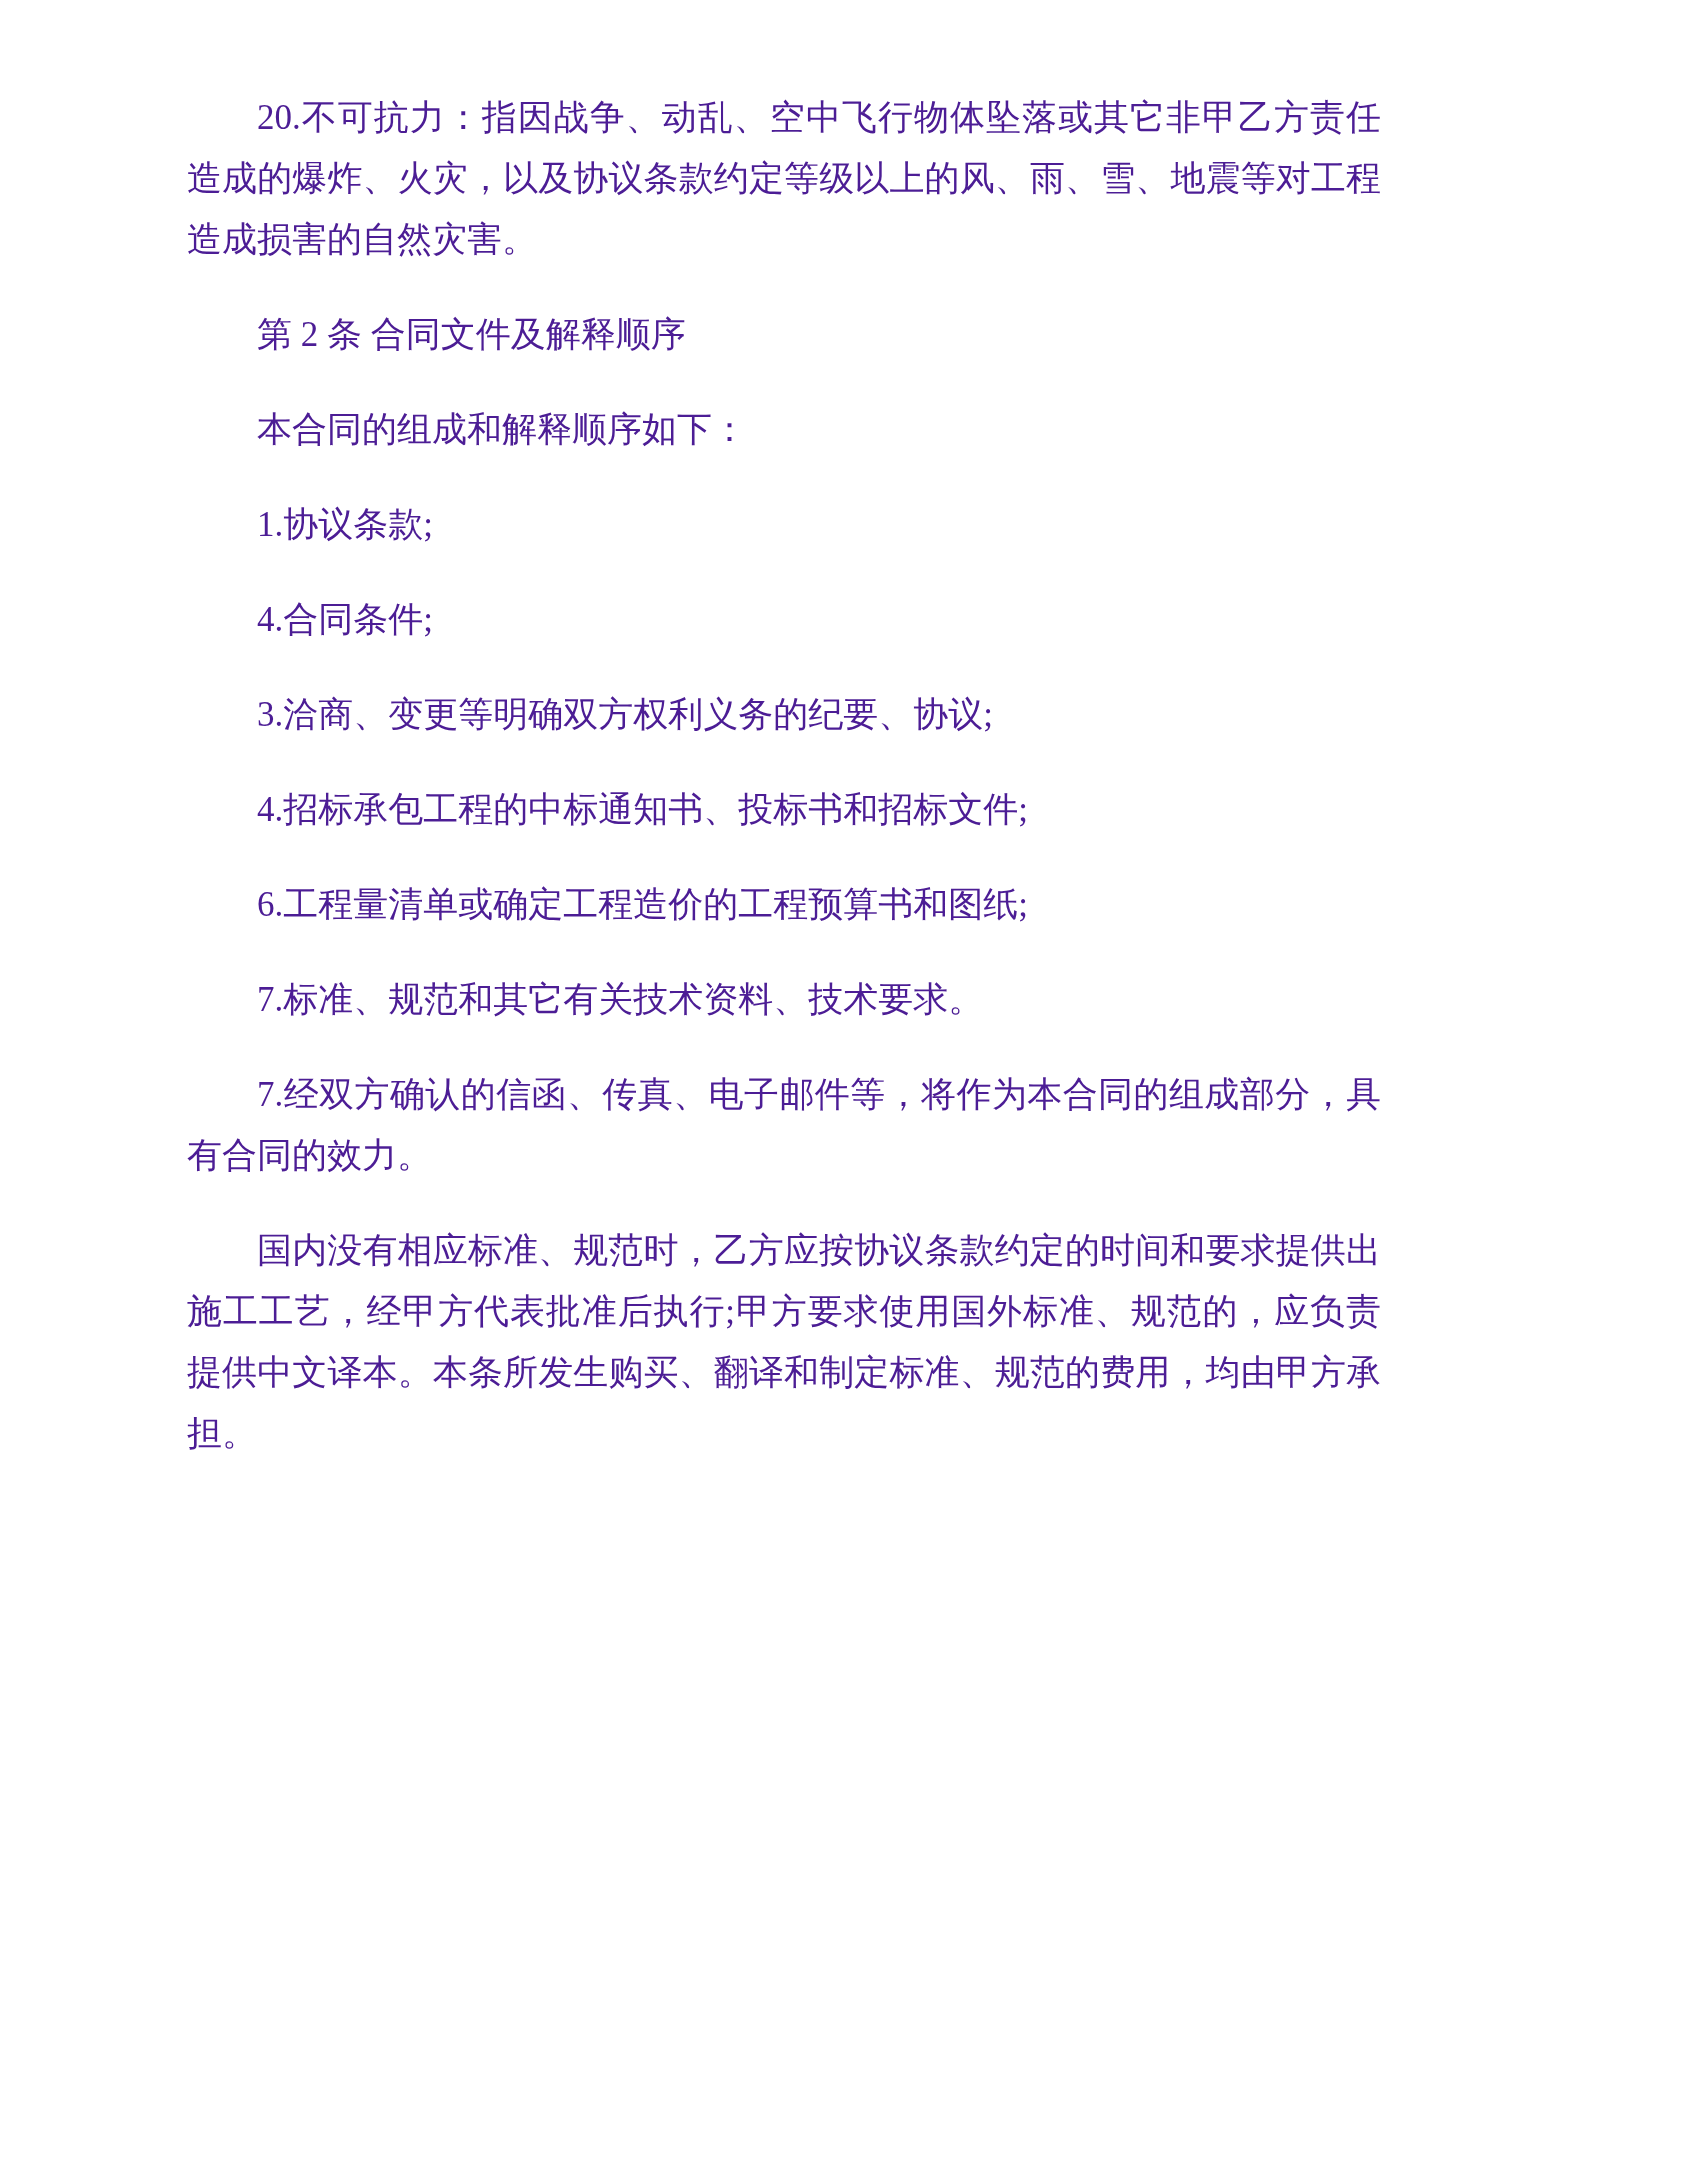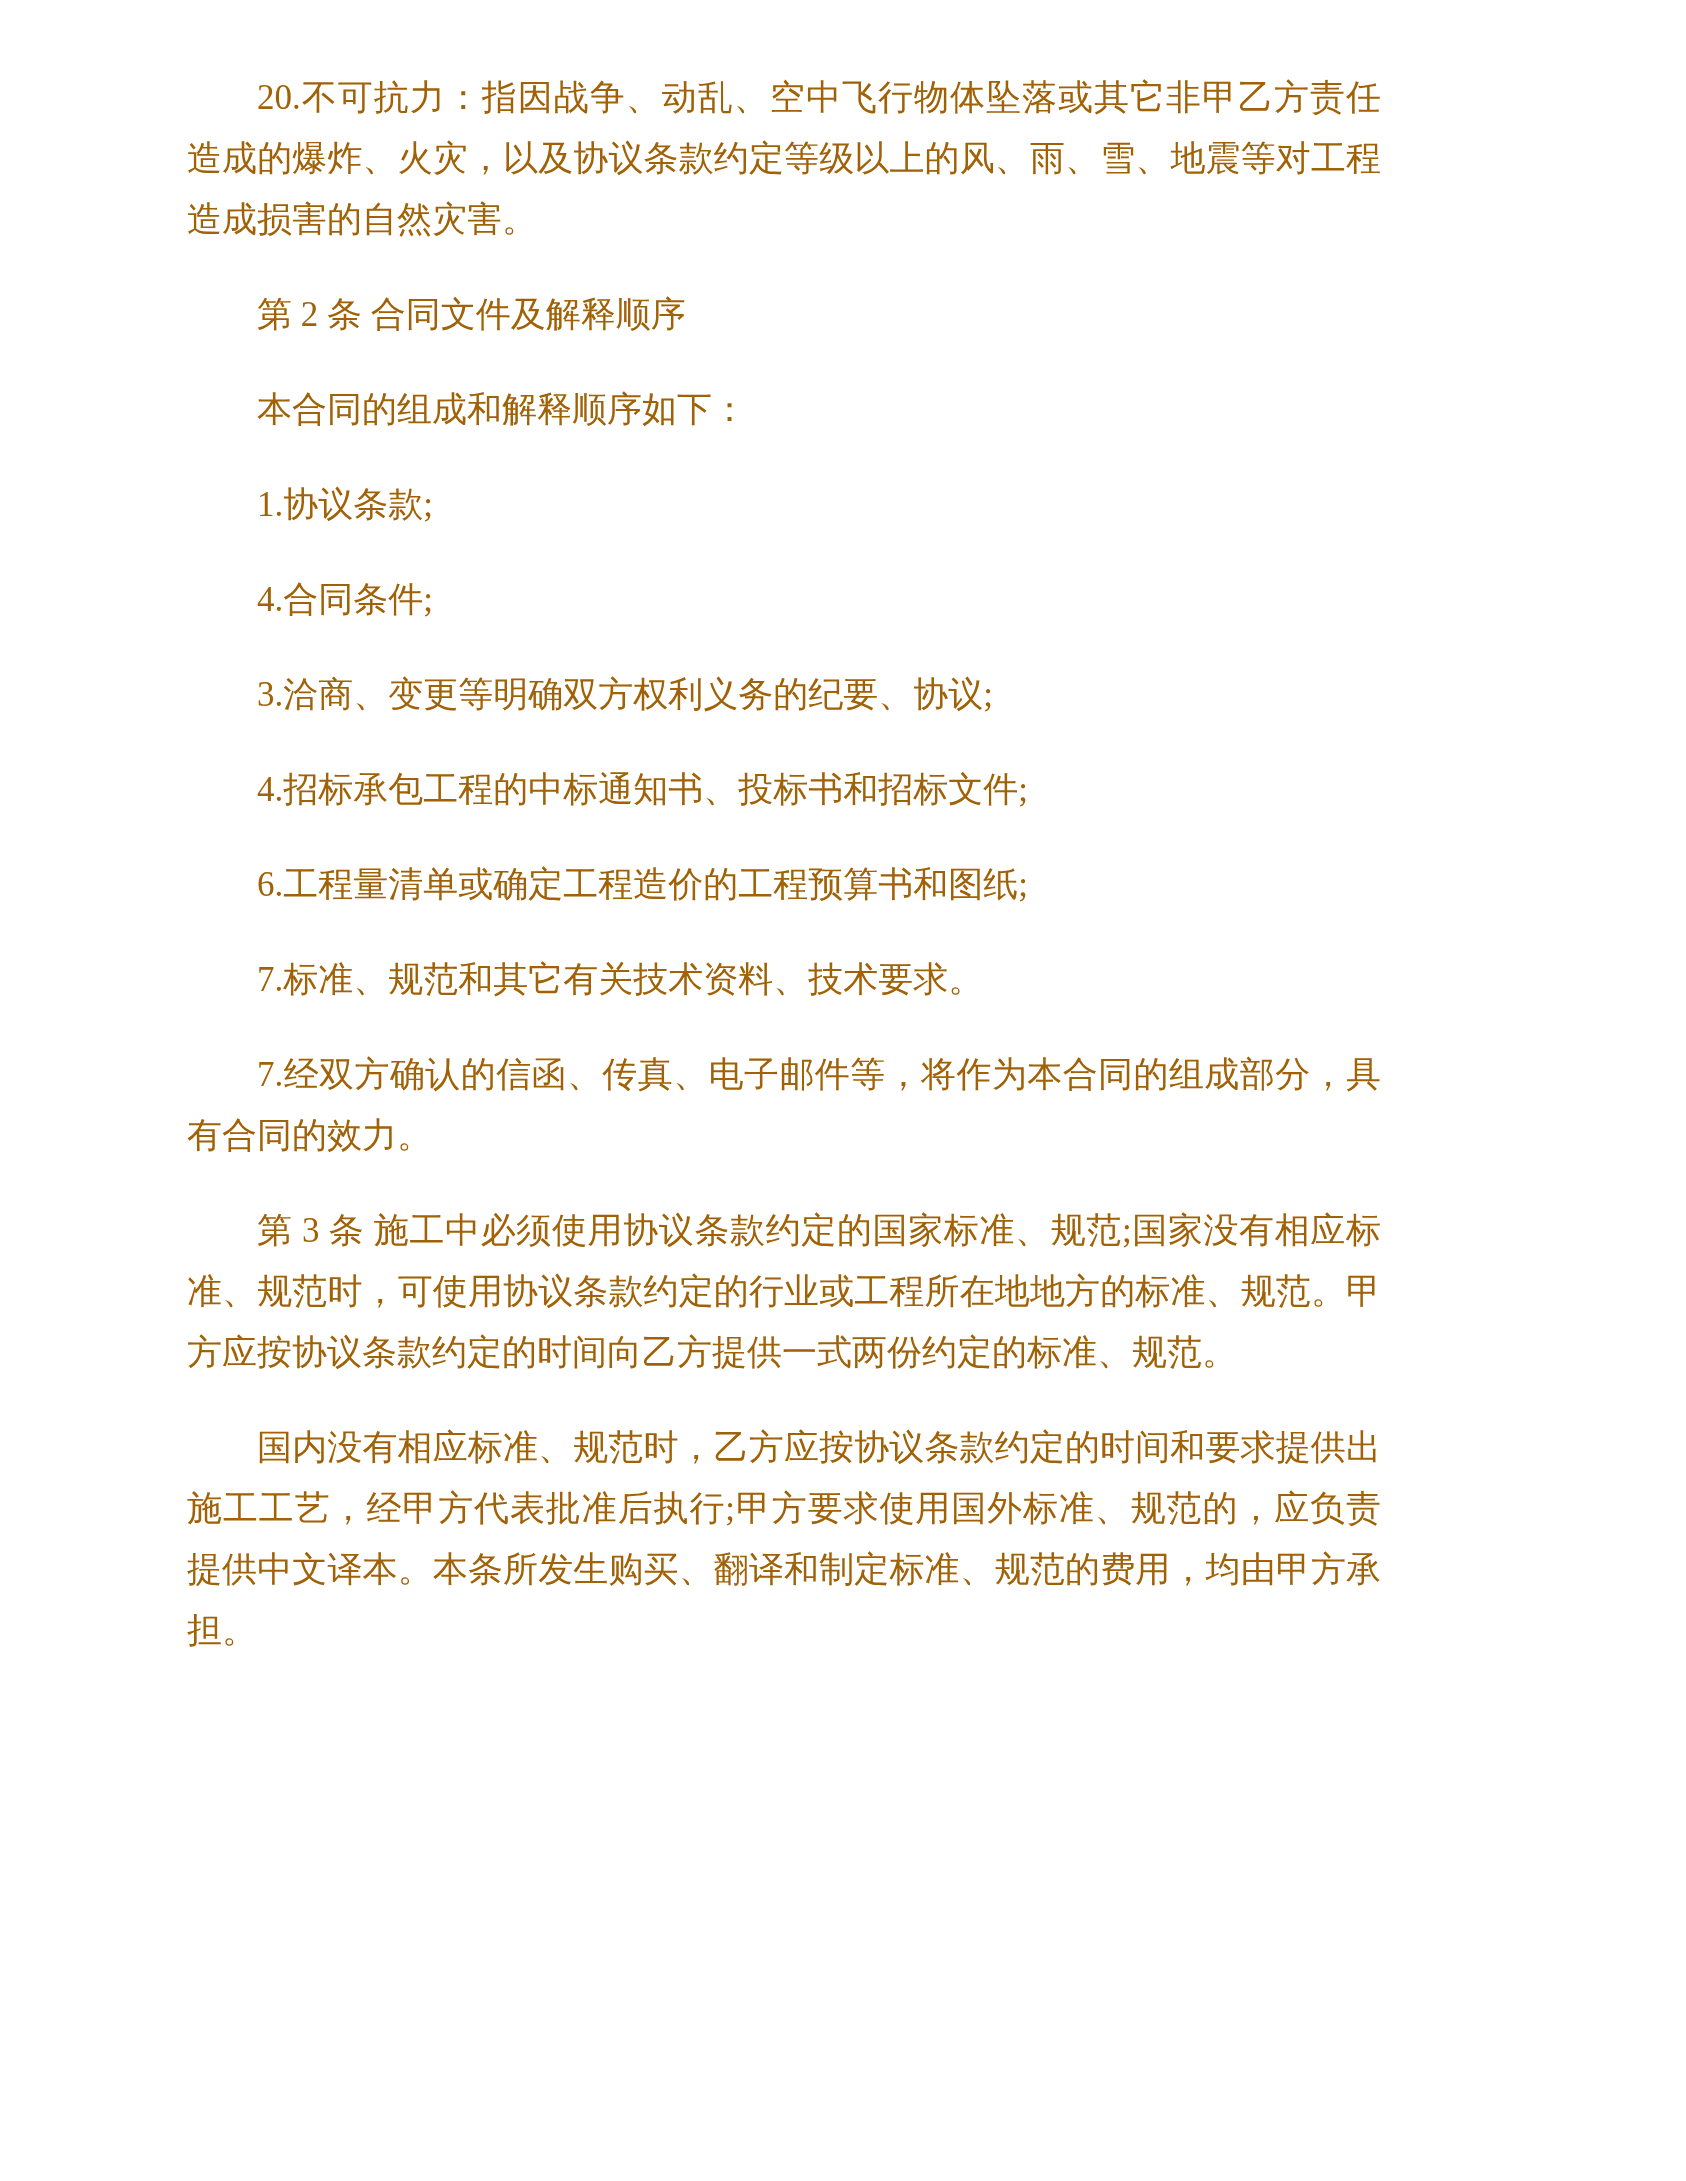--- a/index.html
+++ b/index.html
@@ -6,26 +6,26 @@
     margin: 0;
     padding: 0;
     background: #ffffff;
   }
   .page {
     position: relative;
     width: 1686px;
     height: 2034px;
     background: #ffffff;
     box-sizing: border-box;
-    padding: 67px 305px 0 187px;
+    padding: 87px 305px 0 187px;
     overflow: hidden;
     font-family: "Liberation Serif", "DejaVu Serif", serif;
     font-size: 35px;
     line-height: 61px;
-    color: #a16207;
+    color: #4c1d95;
   }
   .para {
     margin: 0 0 34px 0;
     text-align: justify;
     text-indent: 2em;
     word-break: break-all;
   }
 </style>
 </head>
 <body>
@@ -34,16 +34,15 @@
   <p class="para">20.不可抗力：指因战争、动乱、空中飞行物体坠落或其它非甲乙方责任造成的爆炸、火灾，以及协议条款约定等级以上的风、雨、雪、地震等对工程造成损害的自然灾害。</p>
   <p class="para">第 2 条 合同文件及解释顺序</p>
   <p class="para">本合同的组成和解释顺序如下：</p>
   <p class="para">1.协议条款;</p>
   <p class="para">4.合同条件;</p>
   <p class="para">3.洽商、变更等明确双方权利义务的纪要、协议;</p>
   <p class="para">4.招标承包工程的中标通知书、投标书和招标文件;</p>
   <p class="para">6.工程量清单或确定工程造价的工程预算书和图纸;</p>
   <p class="para">7.标准、规范和其它有关技术资料、技术要求。</p>
   <p class="para">7.经双方确认的信函、传真、电子邮件等，将作为本合同的组成部分，具有合同的效力。</p>
-  <p class="para">第 3 条 施工中必须使用协议条款约定的国家标准、规范;国家没有相应标准、规范时，可使用协议条款约定的行业或工程所在地地方的标准、规范。甲方应按协议条款约定的时间向乙方提供一式两份约定的标准、规范。</p>
   <p class="para">国内没有相应标准、规范时，乙方应按协议条款约定的时间和要求提供出施工工艺，经甲方代表批准后执行;甲方要求使用国外标准、规范的，应负责提供中文译本。本条所发生购买、翻译和制定标准、规范的费用，均由甲方承担。</p>
 </div>
 
 
 </body></html>

